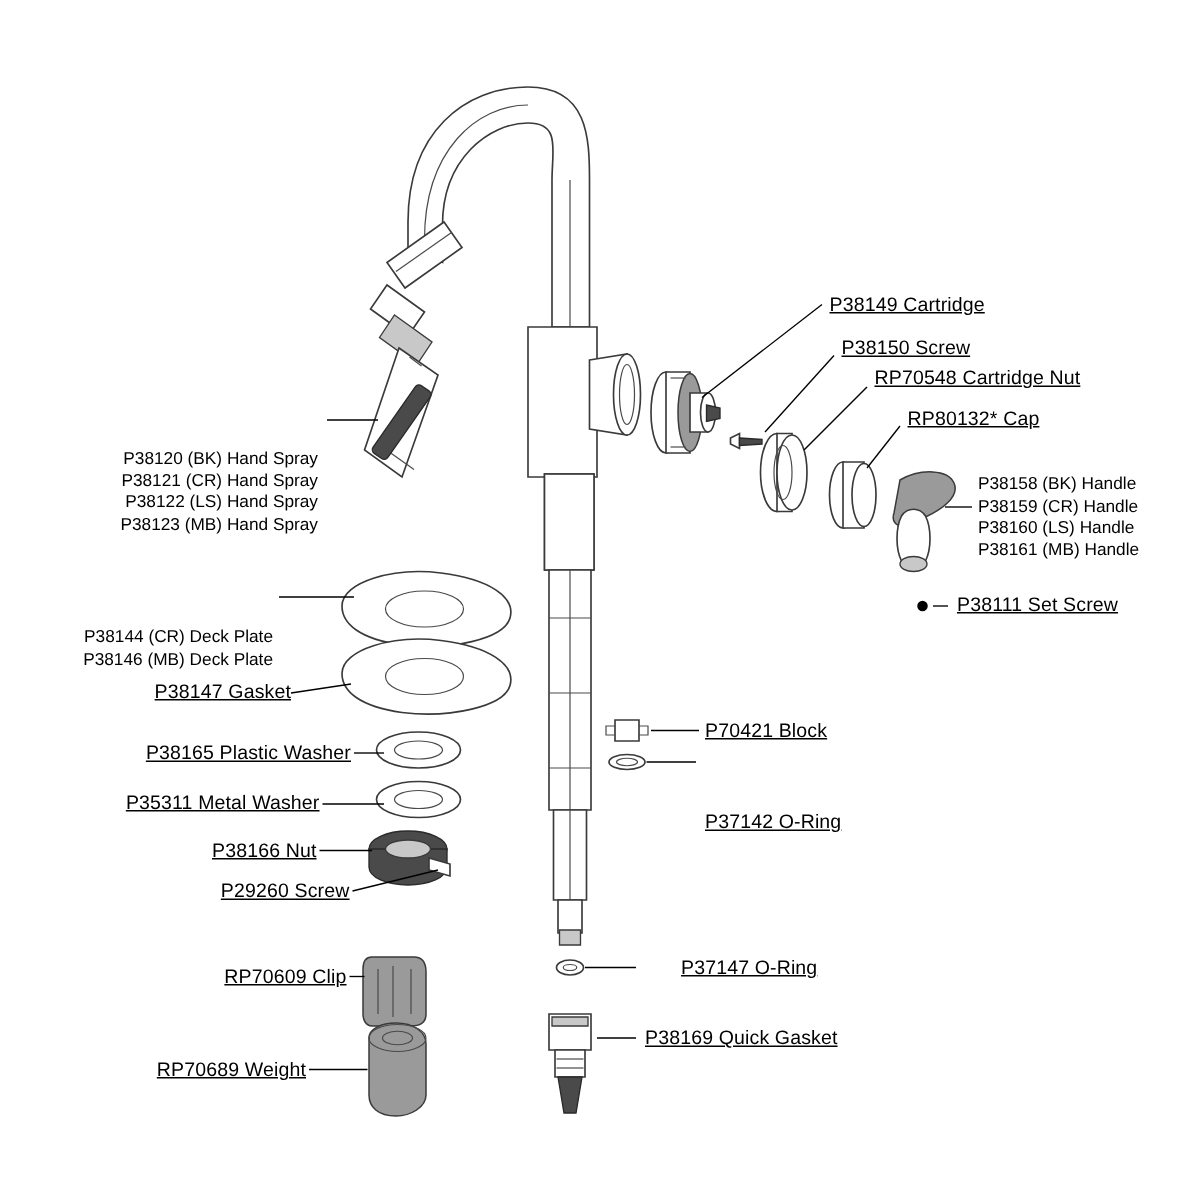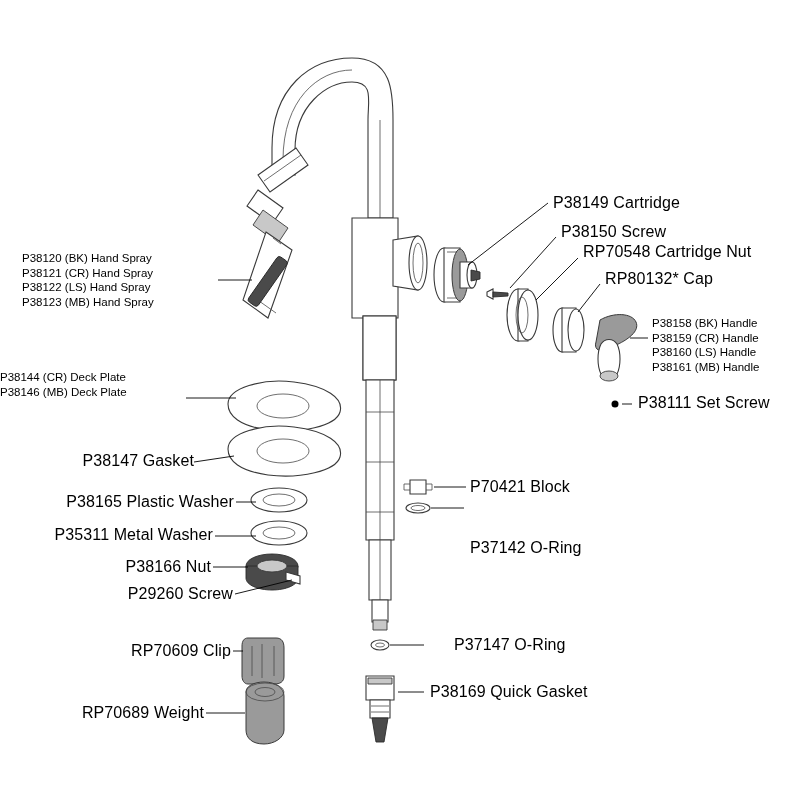--- a/index.html
+++ b/index.html
@@ -12,37 +12,40 @@
   }
   #diagram {
     position: relative;
     width: 800px;
     height: 800px;
     background: #ffffff;
     overflow: hidden;
   }
   .label {
     position: absolute;
-    font-size: 16px;
+    font-size: 13px;
     color: #000000;
     white-space: nowrap;
     line-height: 14.5px;
     letter-spacing: 0.1px;
+    text-decoration: underline;
   }
   .label.right {
     text-align: right;
   }
   .label-group {
     position: absolute;
     font-size: 11.5px;
     color: #000000;
     line-height: 14.6px;
     white-space: nowrap;
   }
   .label-group.right {
+    text-align: right;
+    margin-top: 48px;
   }
   svg.overlay {
     position: absolute;
     left: 0;
     top: 0;
     width: 800px;
     height: 800px;
     pointer-events: none;
   }
   .ln {

